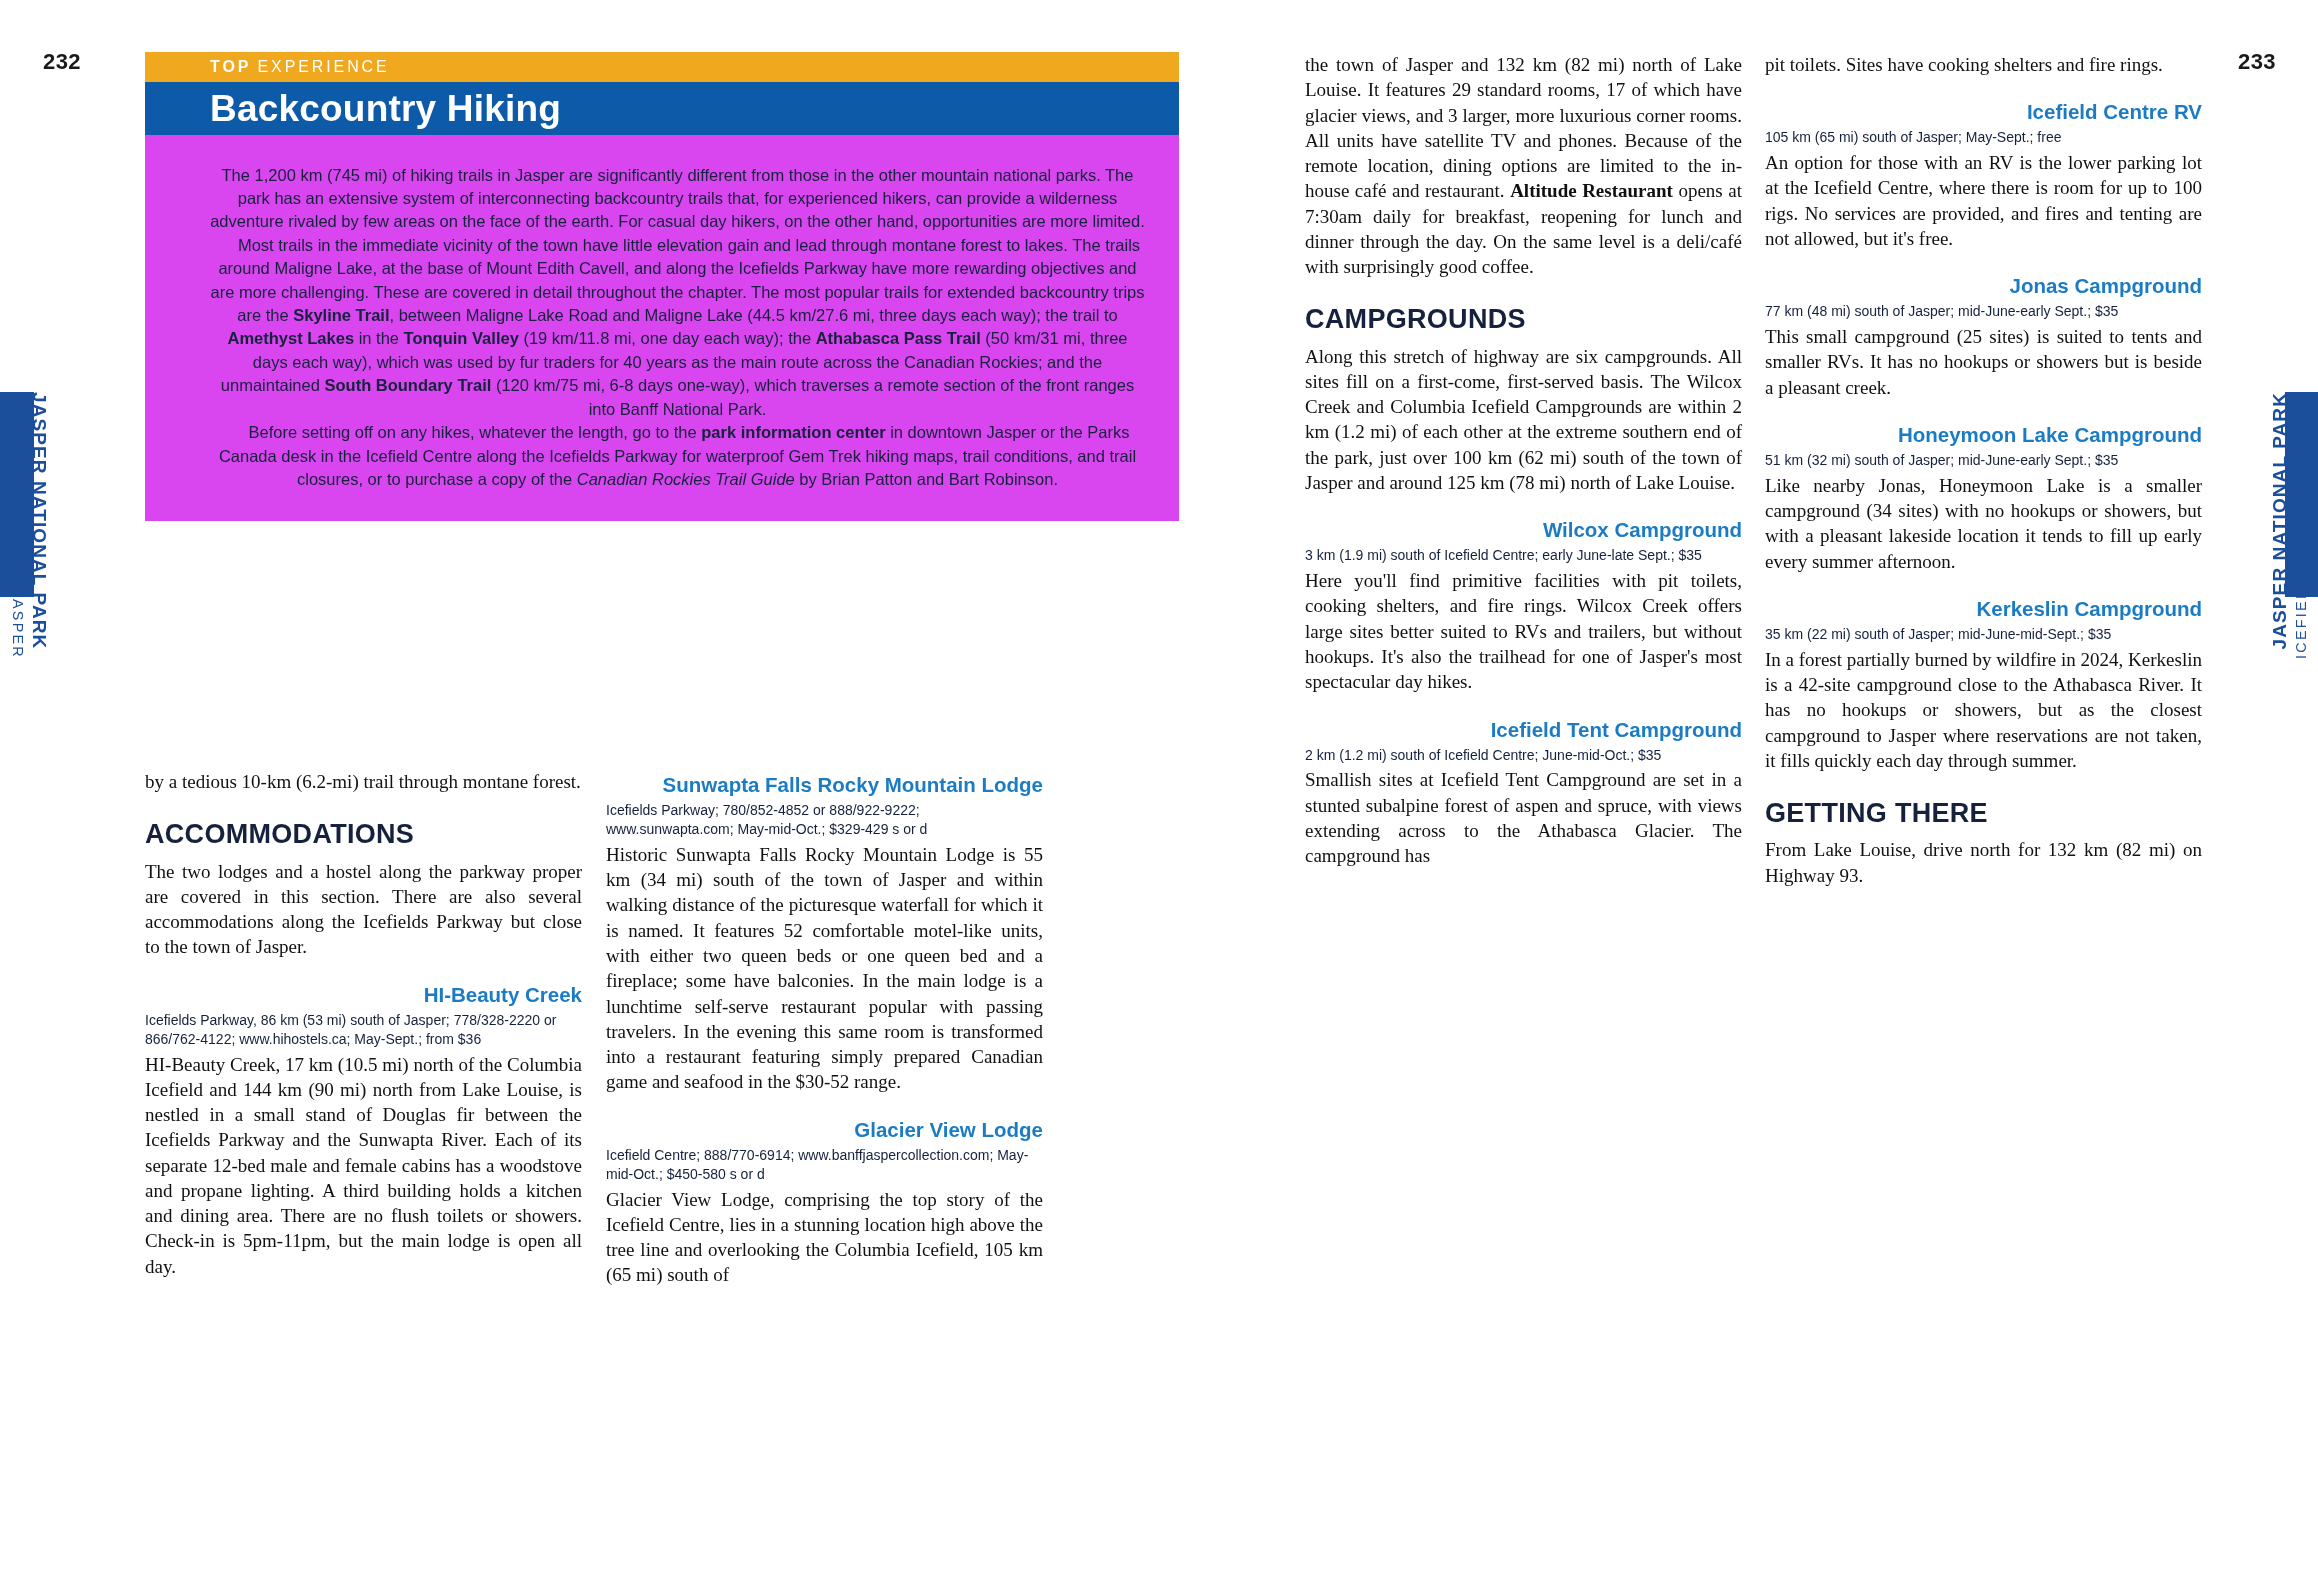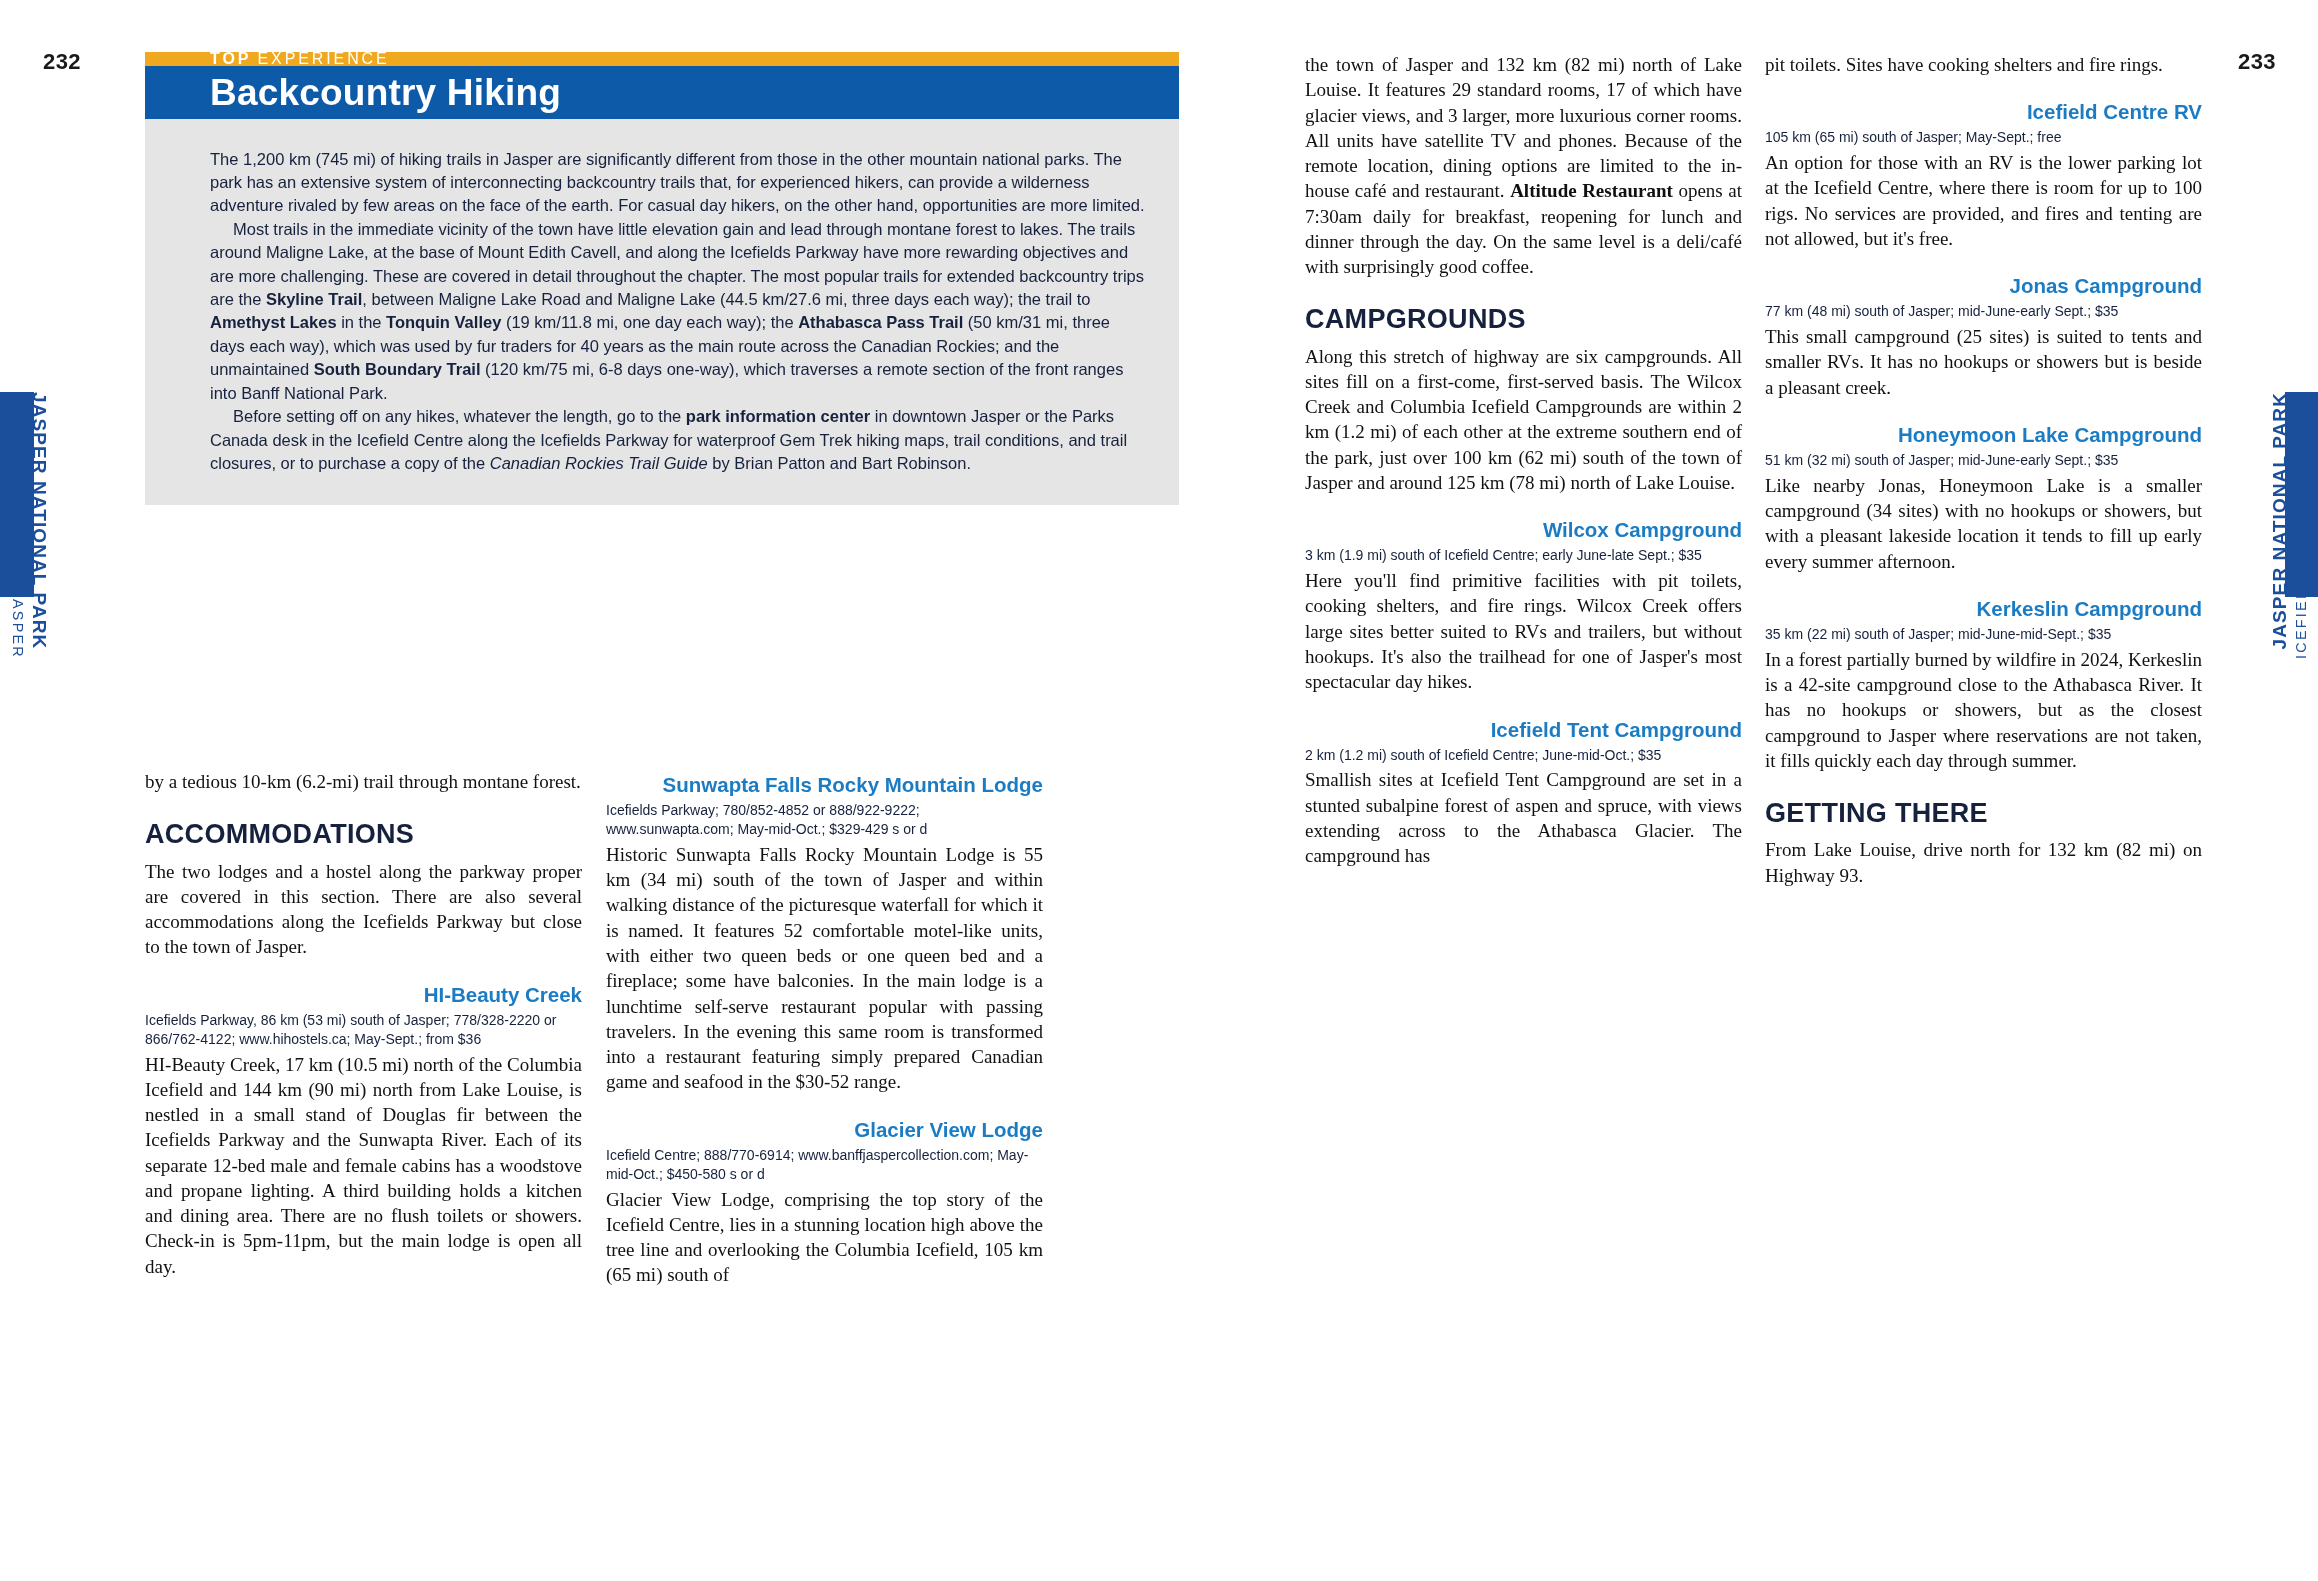--- a/index.html
+++ b/index.html
@@ -67,21 +67,21 @@
 
   
   #feature-box {
     position: absolute;
     left: 145px;
     top: 52px;
     width: 1034px;
   }
   #feature-kicker-bar {
     background: #f0a81e;
-    height: 14px;
+    height: 30px;
     display: flex;
     align-items: center;
     padding-left: 65px;
     font-family: "Liberation Sans", sans-serif;
     font-size: 16px;
     letter-spacing: 2.9px;
     color: #ffffff;
   }
   #feature-kicker-bar .top {
     font-weight: bold;
@@ -96,27 +96,27 @@
     padding-left: 65px;
   }
   #feature-title {
     font-family: "Liberation Sans", sans-serif;
     font-weight: bold;
     font-size: 37px;
     color: #ffffff;
     letter-spacing: 0.2px;
   }
   #feature-body {
-    background: #e5e5e5;
+    background: #d946ef;
     padding: 28.5px 34px 30px 65px;
     font-family: "Liberation Sans", sans-serif;
     font-size: 16.5px;
     line-height: 1.42;
     color: #16213d;
-    text-align: left;
+    text-align: center;
   }
   #feature-body p { margin: 0; text-indent: 0; }
   #feature-body p + p { margin-top: 0; text-indent: 23px; }
   #feature-body b { font-weight: bold; }
   #feature-body i { font-style: italic; }
 
   
   .col {
     position: absolute;
     font-size: 19px;

